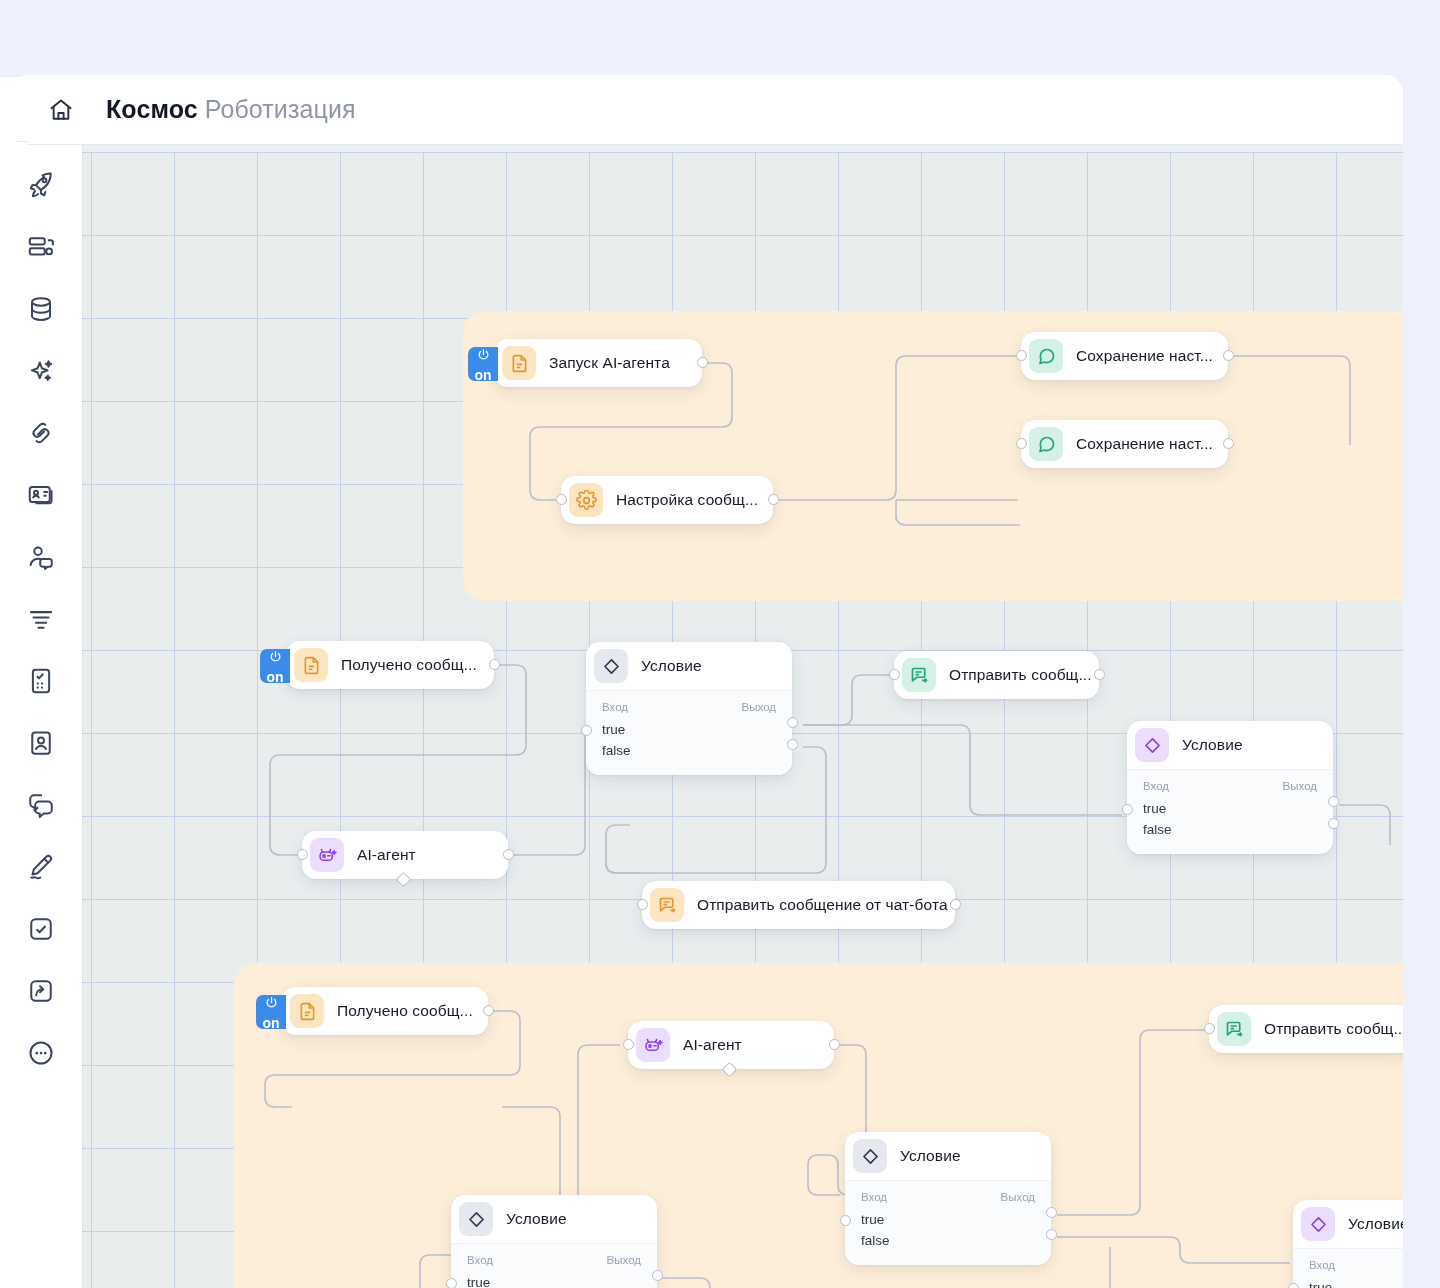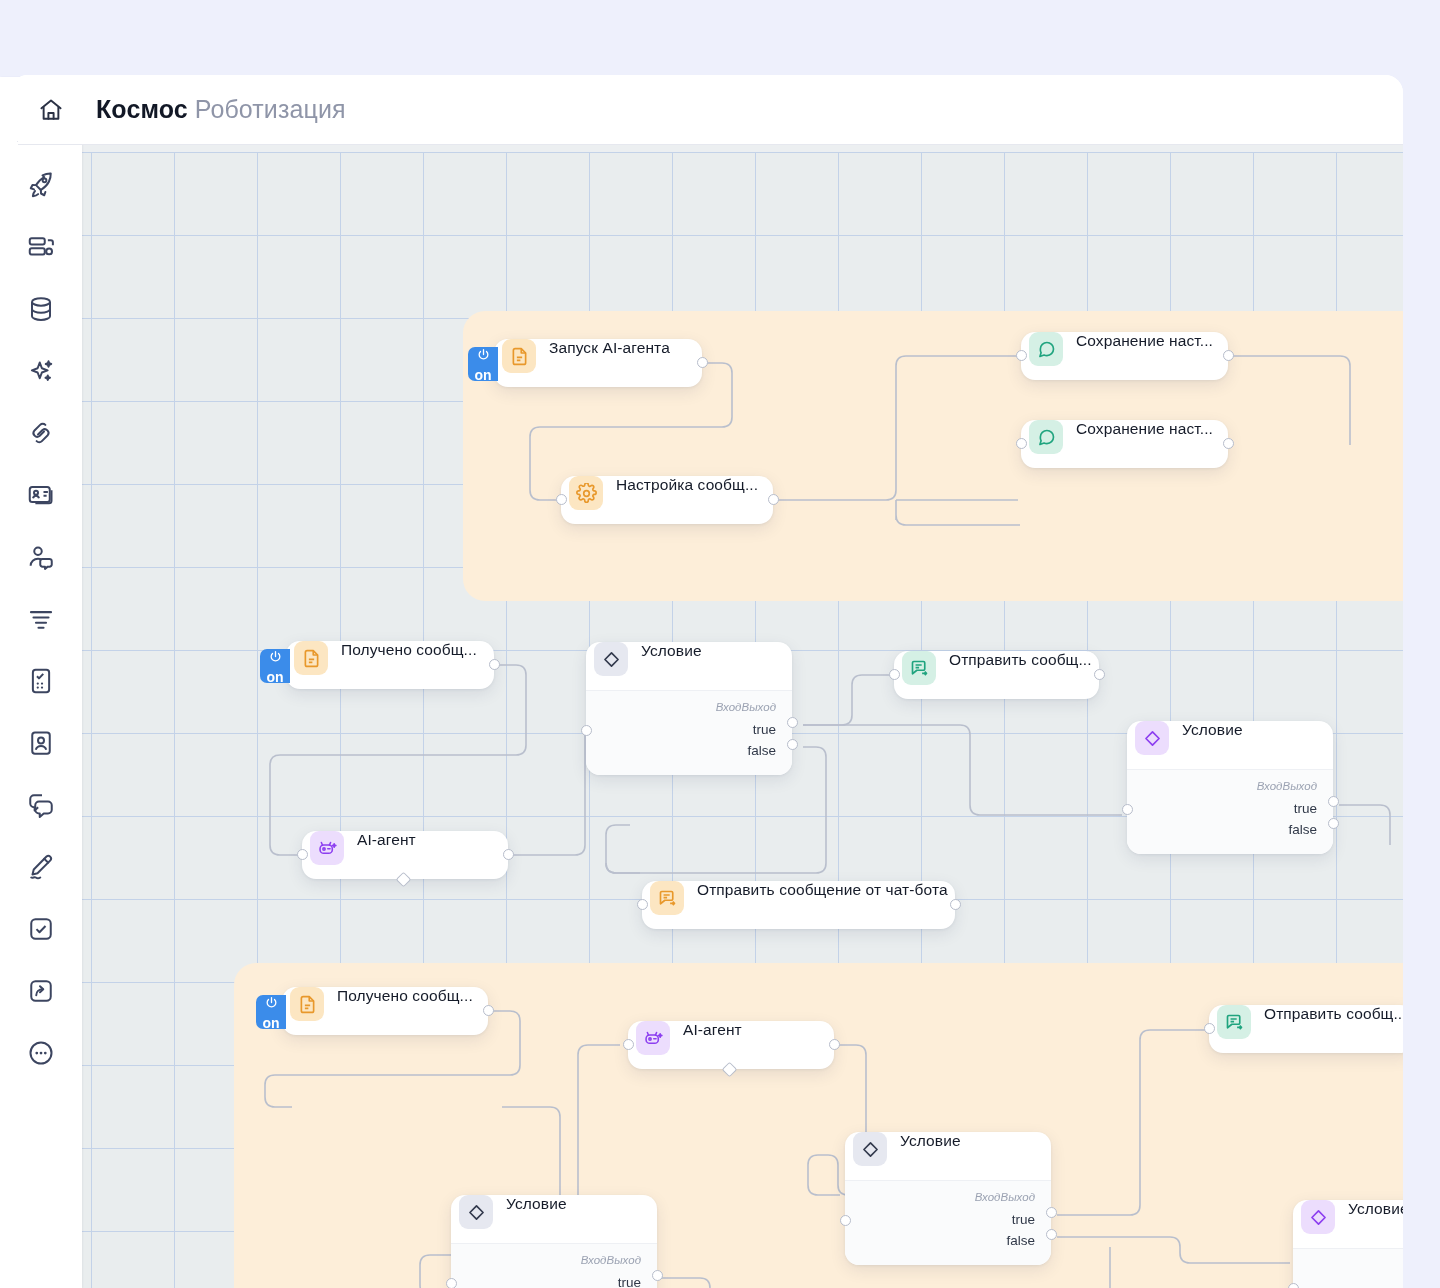--- a/index.html
+++ b/index.html
@@ -15,21 +15,21 @@
     position: absolute;
     left: 10px; top: 75px;
     width: 1393px; height: 1213px;
     background: #ffffff;
     border-radius: 18px 18px 0 0;
     overflow: hidden;
   }
 
   
   #topbar {
-    position: absolute; left: 8px; top: 0;
+    position: absolute; left: 18px; top: 0;
     width: 100%; height: 70px;
     background: #fff;
     border-bottom: 1px solid #e6e8ef;
     display: flex; align-items: center;
     padding-left: 20px;
     z-index: 40;
   }
   #topbar .home-ic { width: 26px; height: 26px; color: #2b3245; display: block; }
   #topbar .title {
     margin-left: 32px;
@@ -98,21 +98,21 @@
 
   
   .node {
     position: absolute;
     background: #ffffff;
     border-radius: 14px;
     box-shadow: 0 5px 16px rgba(40,52,85,.10), 0 1px 3px rgba(40,52,85,.07);
     z-index: 5;
   }
   .node .head {
-    display: flex; 
+    display: flex; align-items: center;
     height: 48px;
     padding: 0 18px 0 8px;
   }
   .node .nic {
     width: 34px; height: 34px; border-radius: 9px;
     display: flex; align-items: center; justify-content: center;
     flex: 0 0 34px;
   }
   .node .nic svg { width: 21px; height: 21px; display: block; }
   .node .nlabel {
@@ -159,25 +159,25 @@
 
   
   .cond-body {
     border-top: 1px solid #eef0f4;
     background: #fafbfc;
     border-radius: 0 0 14px 14px;
     padding: 10px 16px 14px 16px;
     position: relative;
   }
   .cond-row1 {
-    display: flex; justify-content: flex-end;
-    font-size: 11.5px; color: #9ba2b2; margin-bottom: 6px; font-style: italic;
+    display: flex; justify-content: space-between;
+    font-size: 11.5px; color: #9ba2b2; margin-bottom: 6px;
   }
   .cond-out {
-    text-align: right; font-size: 13.5px; color: #303848;
+    font-size: 13.5px; color: #303848;
     line-height: 21px;
   }
 </style>
 </head>
 <body>
 
 <div id="app-window">
 
   <div id="canvas">
 

